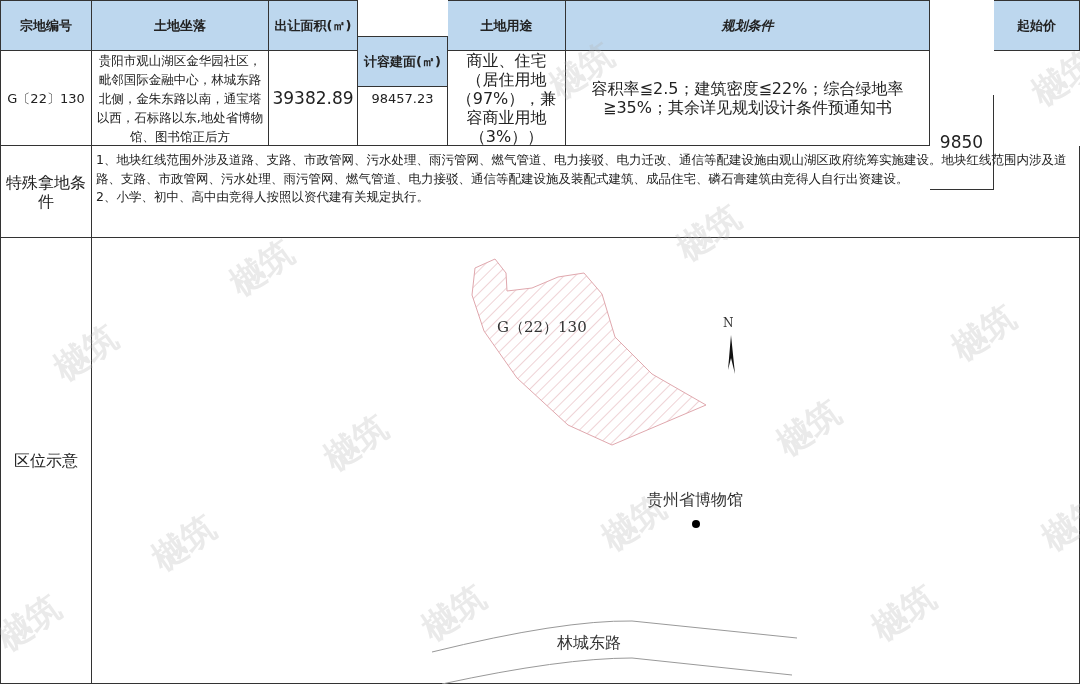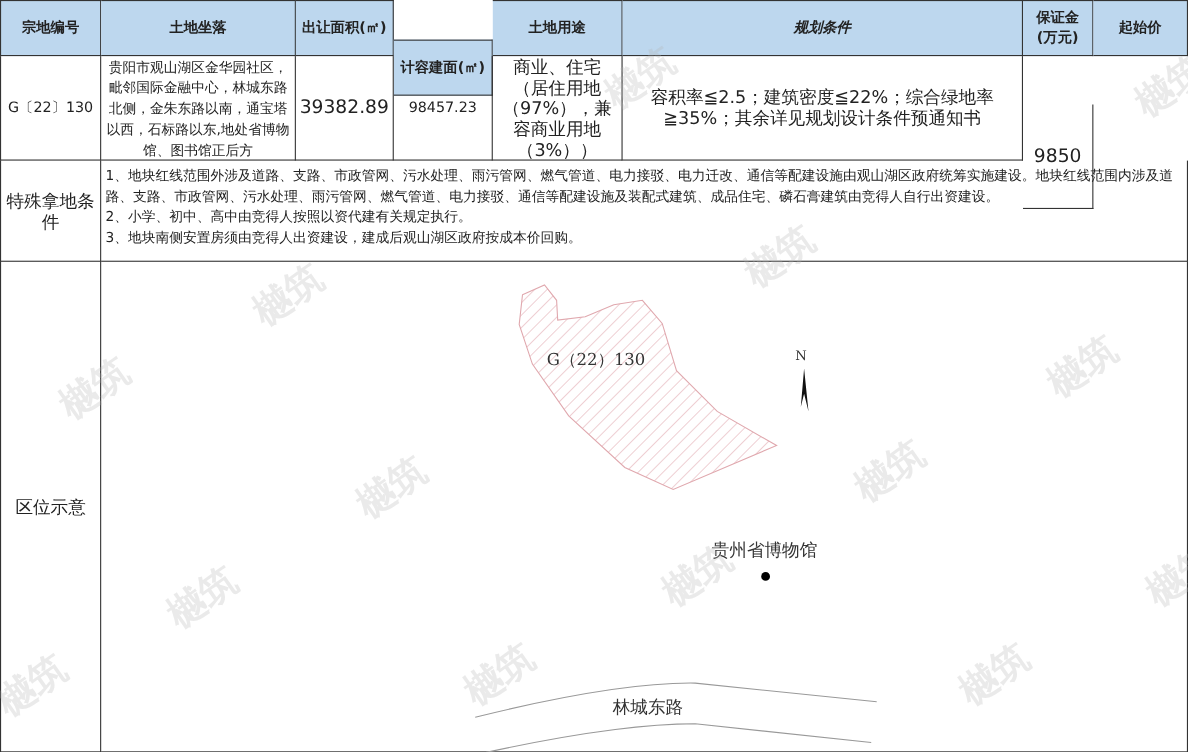--- a/index.html
+++ b/index.html
@@ -16,36 +16,34 @@
 <body>
 
 <div class="tbl">
 
   <div class="cell hdr" style="left:0;top:0;width:92px;height:51px;border-left:1px solid #333;border-top:1px solid #333;">宗地编号</div>
   <div class="cell hdr" style="left:92px;top:0;width:177px;height:51px;border-top:1px solid #333;">土地坐落</div>
   <div class="cell hdr" style="left:269px;top:0;width:89px;height:51px;border-top:1px solid #333;">出让面积(㎡)</div>
   <div class="cell hdr" style="left:358px;top:0;width:90px;height:51px;border-top:1px solid #333;margin-top:36px;">计容建面(㎡)</div>
   <div class="cell hdr" style="left:448px;top:0;width:118px;height:51px;border-top:1px solid #333;">土地用途</div>
   <div class="cell hdr" style="left:566px;top:0;width:364px;height:51px;border-top:1px solid #333;font-style:italic;">规划条件</div>
-  <div class="cell hdr" style="left:930px;top:0;width:64px;height:51px;border-top:1px solid #333;padding:0 8px;">保证金(万元)</div>
   <div class="cell hdr" style="left:994px;top:0;width:86px;height:51px;border-top:1px solid #333;">起始价</div>
 
   <div class="cell" style="left:0;top:51px;width:92px;height:95px;border-left:1px solid #333;font-size:13px;">G〔22〕130</div>
   <div class="cell" style="left:92px;top:51px;width:177px;height:95px;padding:15px 3px;font-size:12.5px;">贵阳市观山湖区金华园社区，毗邻国际金融中心，林城东路北侧，金朱东路以南，通宝塔以西，石标路以东,地处省博物馆、图书馆正后方</div>
   <div class="cell" style="left:269px;top:51px;width:89px;height:95px;font-size:17px;">39382.89</div>
   <div class="cell" style="left:358px;top:51px;width:90px;height:95px;font-size:13px;">98457.23</div>
   <div class="cell" style="left:448px;top:51px;width:118px;height:95px;padding:0 4px;">商业、住宅（居住用地（97%），兼容商业用地（3%））</div>
   <div class="cell" style="left:566px;top:51px;width:364px;height:95px;padding:0 4px;">容积率≦2.5；建筑密度≦22%；综合绿地率≧35%；其余详见规划设计条件预通知书</div>
   <div class="cell" style="left:930px;top:51px;width:64px;height:95px;font-size:17px;margin-top:44px;">9850</div>
 
   <div class="cell" style="left:0;top:146px;width:92px;height:92px;border-left:1px solid #333;">特殊拿地条件</div>
   <div class="cell left-text" style="left:92px;top:146px;width:988px;height:92px;display:block;padding:5px 4px;font-size:12.5px;line-height:18.5px;">
     <div>1、地块红线范围外涉及道路、支路、市政管网、污水处理、雨污管网、燃气管道、电力接驳、电力迁改、通信等配建设施由观山湖区政府统筹实施建设。地块红线范围内涉及道路、支路、市政管网、污水处理、雨污管网、燃气管道、电力接驳、通信等配建设施及装配式建筑、成品住宅、磷石膏建筑由竞得人自行出资建设。</div>
     <div>2、小学、初中、高中由竞得人按照以资代建有关规定执行。</div>
-    <div>3、地块南侧安置房须由竞得人出资建设，建成后观山湖区政府按成本价回购。</div>
   </div>
 
   <div class="cell" style="left:0;top:238px;width:92px;height:446px;border-left:1px solid #333;">区位示意</div>
   <div class="cell" style="left:92px;top:238px;width:988px;height:446px;"></div>
 </div>
 
 <div class="map">
   <svg width="988" height="446" viewBox="0 0 988 446">
     <defs>
       <pattern id="hatch" patternUnits="userSpaceOnUse" width="8" height="8" patternTransform="rotate(45)">

